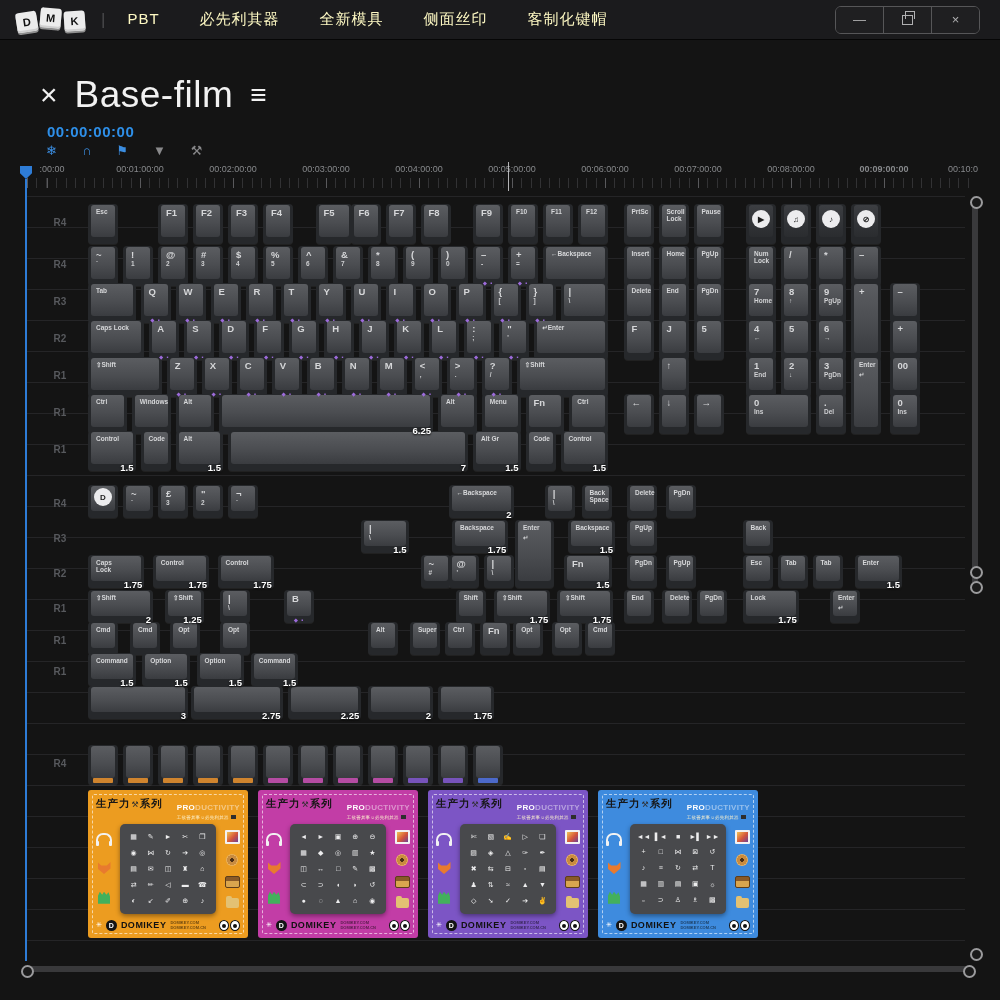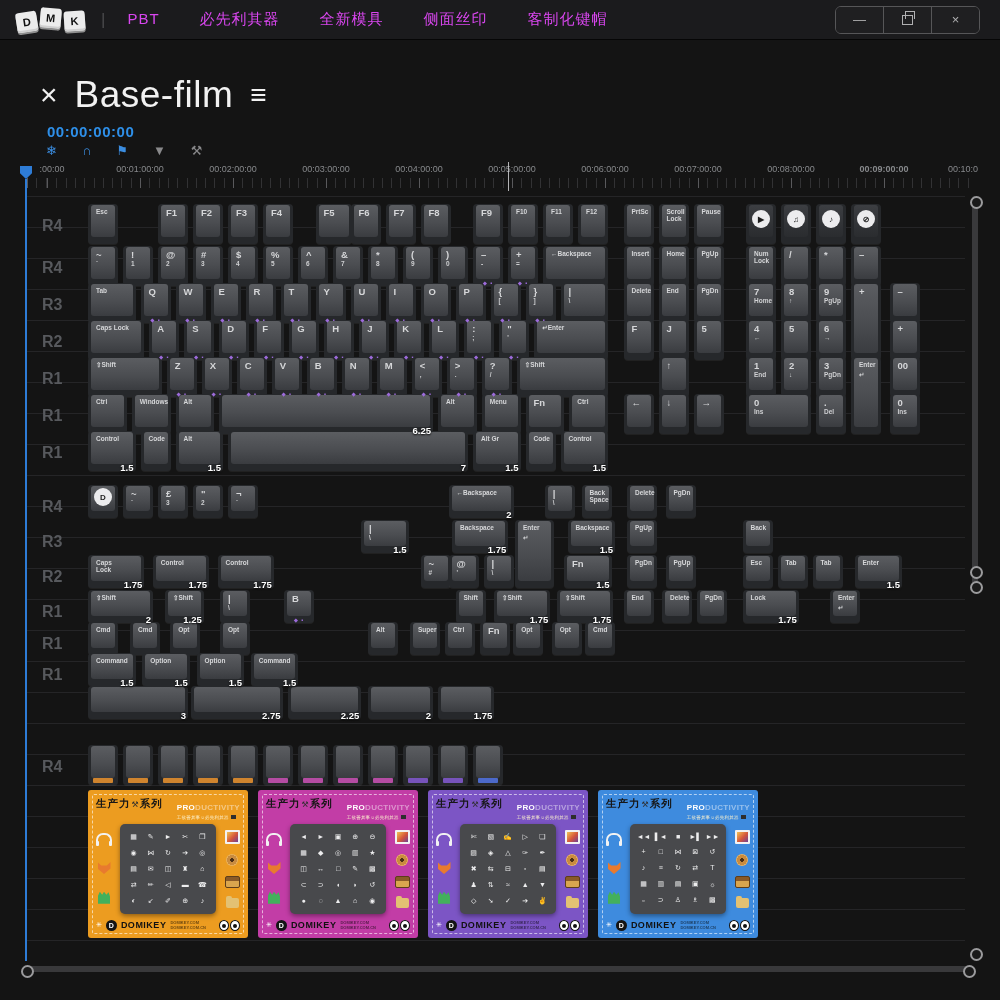--- a/index.html
+++ b/index.html
@@ -10,21 +10,21 @@
           border-bottom:1px solid #060606;display:flex;align-items:center;padding:0 16px;box-sizing:border-box;}
   .logo{display:flex;gap:3px;margin-right:16px;}
   .tile{width:21px;height:20px;background:#ececec;border-radius:3px;color:#111;font-weight:bold;
         font-size:11px;display:flex;align-items:center;justify-content:center;
         box-shadow:0 2px 0 #8f8f8f, inset 0 -2px 0 #cfcfcf;}
   .t0{transform:rotate(-9deg) translateY(2px);}
   .t1{transform:rotate(5deg) translateY(-2px);}
   .t2{transform:rotate(-4deg) translateY(1px);}
   .tb-divider{color:#4a4a4c;font-size:17px;margin-right:22px;}
   .menu{display:flex;gap:40px;}
-  .menu-item{color:#d946ef;font-size:15px;letter-spacing:1px;}
+  .menu-item{color:#fef9c3;font-size:15px;letter-spacing:1px;}
   .win{margin-left:auto;display:flex;border:1px solid #565658;border-radius:6px;overflow:hidden;margin-right:4px;}
   .win-btn{width:47px;height:26px;display:flex;align-items:center;justify-content:center;
            color:#b0b0b2;font-size:13px;border-left:1px solid #565658;background:#1f1f21;}
   .win-btn:first-child{border-left:none;}
   .rsq{width:9px;height:8px;border:1px solid #b0b0b2;position:relative;display:inline-block;}
   .rsq::before{content:"";position:absolute;left:2px;top:-5px;width:8px;height:7px;
                border:1px solid #b0b0b2;border-bottom:none;}
   
   .title-row{position:absolute;left:40px;top:74px;display:flex;align-items:center;gap:17px;color:#f2f2f2;}
   .close-x{font-size:30px;font-weight:300;line-height:1;}
@@ -40,22 +40,22 @@
          background-image:repeating-linear-gradient(90deg,#59595c 0 1px,transparent 1px 93px),
                           repeating-linear-gradient(90deg,#323234 0 1px,transparent 1px 9.3px);
          background-position:22px 0,22px 0;}
   .marker-line{position:absolute;left:508px;top:162px;width:1px;height:29px;background:#cfcfd1;opacity:.85;}
   
   .lanes{position:absolute;left:25px;top:196px;width:940px;height:767px;
          background:repeating-linear-gradient(180deg,#252527 0 1px,transparent 1px 31px);}
   .playhead-cap{position:absolute;left:20px;top:166px;width:12px;height:13px;background:#2e7cd6;
                 clip-path:polygon(0 0,100% 0,100% 55%,50% 100%,0 55%);}
   .playhead-line{position:absolute;left:25px;top:179px;width:2px;height:782px;background:#2e7cd6;}
-  .track-label{position:absolute;left:42px;width:36px;text-align:left;color:#57595d;
-               font-size:16px;font-weight:bold;}
+  .track-label{position:absolute;left:42px;width:36px;text-align:center;color:#57595d;
+               font-size:10px;font-weight:bold;}
   
   .key{position:absolute;background:#26282b;border-radius:4px;box-shadow:0 1px 0 rgba(255,255,255,.06);}
   .face{position:absolute;left:3px;right:3px;top:1px;bottom:7px;border-radius:3px;
         background:linear-gradient(180deg,#5b5d61 0%,#4b4d51 55%,#3a3c40 100%);}
   .key.dark .face{background:linear-gradient(180deg,#3c3e42,#2a2c2f);}
   .kl{position:absolute;left:5px;top:3px;color:#d6d7d9;font-weight:bold;white-space:pre-line;line-height:1.12;}
   .kl.big{font-size:9.5px;}
   .kl.small{font-size:6.5px;}
   .ks{position:absolute;left:5px;top:13px;color:#cfd0d2;font-size:6.5px;font-weight:bold;}
   .kz{position:absolute;right:2px;bottom:-2px;color:#fff;font-size:9.5px;font-weight:bold;

